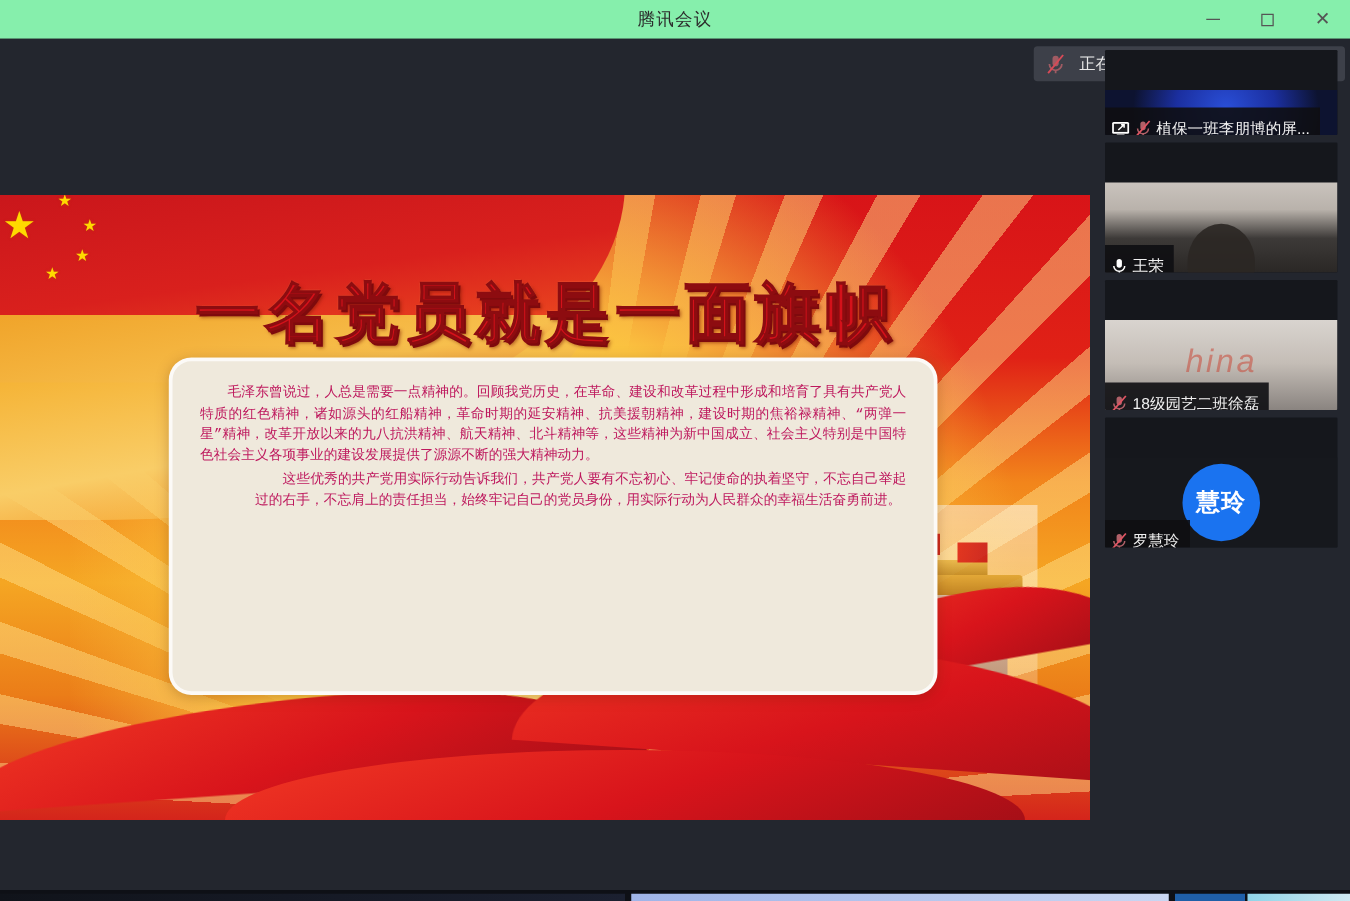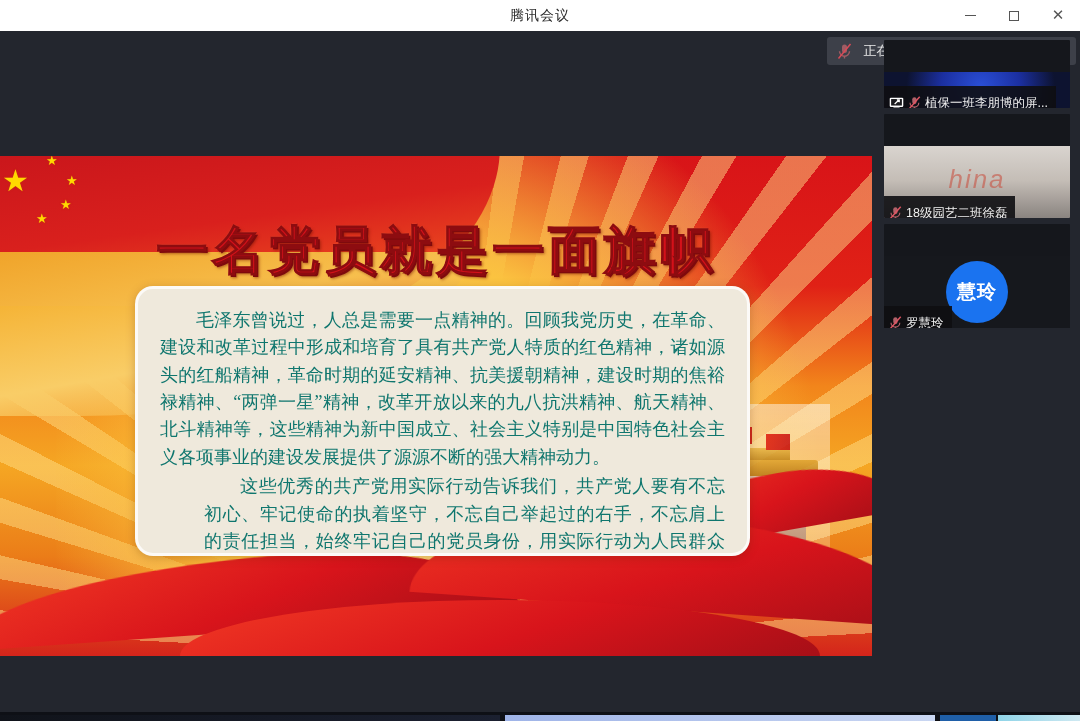--- a/index.html
+++ b/index.html
@@ -6,21 +6,21 @@
   html,body { width:1080px; height:721px; overflow:hidden; }
   body {
     background:#1c1f26;
     font-family:"Liberation Sans","DejaVu Sans",sans-serif;
   }
   .app { position:relative; width:1080px; height:721px; }
 
   
   .titlebar {
     position:absolute; left:0; top:0; width:1080px; height:31px;
-    background:#ffffff; display:flex; align-items:center; justify-content:center;
+    background:#86efac; display:flex; align-items:center; justify-content:center;
   }
   .titlebar .tb-title {
     font-size:14px; color:#2b2b2b; letter-spacing:1px;
   }
   .win-controls {
     position:absolute; right:0; top:0; height:31px; display:flex;
   }
   .win-btn {
     width:44px; height:31px; display:flex; align-items:center; justify-content:center;
     color:#555; font-size:13px; line-height:1;
@@ -182,22 +182,22 @@
   .text-card {
     position:absolute; left:135px; top:130px; width:615px; height:270px;
     background:#efe9dc;
     border:3px solid rgba(255,255,255,.78);
     border-radius:18px;
     box-shadow:0 2px 10px rgba(90,30,0,.25);
     padding:18px 22px 10px 22px;
     overflow:hidden;
   }
   .text-card p {
-    font-family:Liberation Serif, serif;
-    font-size:18px; line-height:1.52; color:#0f766e;
+    font-family:Liberation Mono, monospace;
+    font-size:11px; line-height:1.52; color:#be185d;
     text-indent:2em; text-align:justify;
   }
   .text-card p + p { margin-top:2px;margin-left:44px; }
 
   
   .share-label {
     position:absolute; left:4px; bottom:4px; height:26px;
     display:flex; align-items:center; gap:5px;
     background:rgba(20,20,24,.88); border-radius:3px; padding:0 10px 0 6px;
   }
@@ -363,20 +363,35 @@
               <rect x="4.6" y="1.2" width="4.6" height="7.6" rx="2.3" fill="#b06068"></rect>
               <path d="M2.2 7.2a4.7 4.7 0 0 0 9.4 0" fill="none" stroke="#b06068" stroke-width="1.3"></path>
               <line x1="7" y1="11.5" x2="7" y2="13.6" stroke="#b06068" stroke-width="1.3"></line>
               <line x1="1.2" y1="13.8" x2="12.6" y2="0.8" stroke="#e25563" stroke-width="1.5"></line>
             </svg>
           </span>
           <span class="nm-text">植保一班李朋博的屏...</span>
         </div>
       </div>
 
+      <div class="thumb">
+        <div class="thumb-video v-wangrong">
+          <div class="head-blob"></div>
+        </div>
+        <div class="nametag">
+          <span>
+            <svg width="13" height="14" viewBox="0 0 14 15">
+              <rect x="4.6" y="1.2" width="4.6" height="7.6" rx="2.3" fill="#ffffff"></rect>
+              <path d="M2.2 7.2a4.7 4.7 0 0 0 9.4 0" fill="none" stroke="#ffffff" stroke-width="1.3"></path>
+              <line x1="7" y1="11.5" x2="7" y2="13.6" stroke="#ffffff" stroke-width="1.3"></line>
+            </svg>
+          </span>
+          <span class="nm-text">王荣</span>
+        </div>
+      </div>
 
 
       <div class="thumb">
         <div class="thumb-video v-xulei">
           <div class="china-text">hina</div>
         </div>
         <div class="nametag">
           <span>
             <svg width="13" height="14" viewBox="0 0 14 15">
               <rect x="4.6" y="1.2" width="4.6" height="7.6" rx="2.3" fill="#b06068"></rect>

